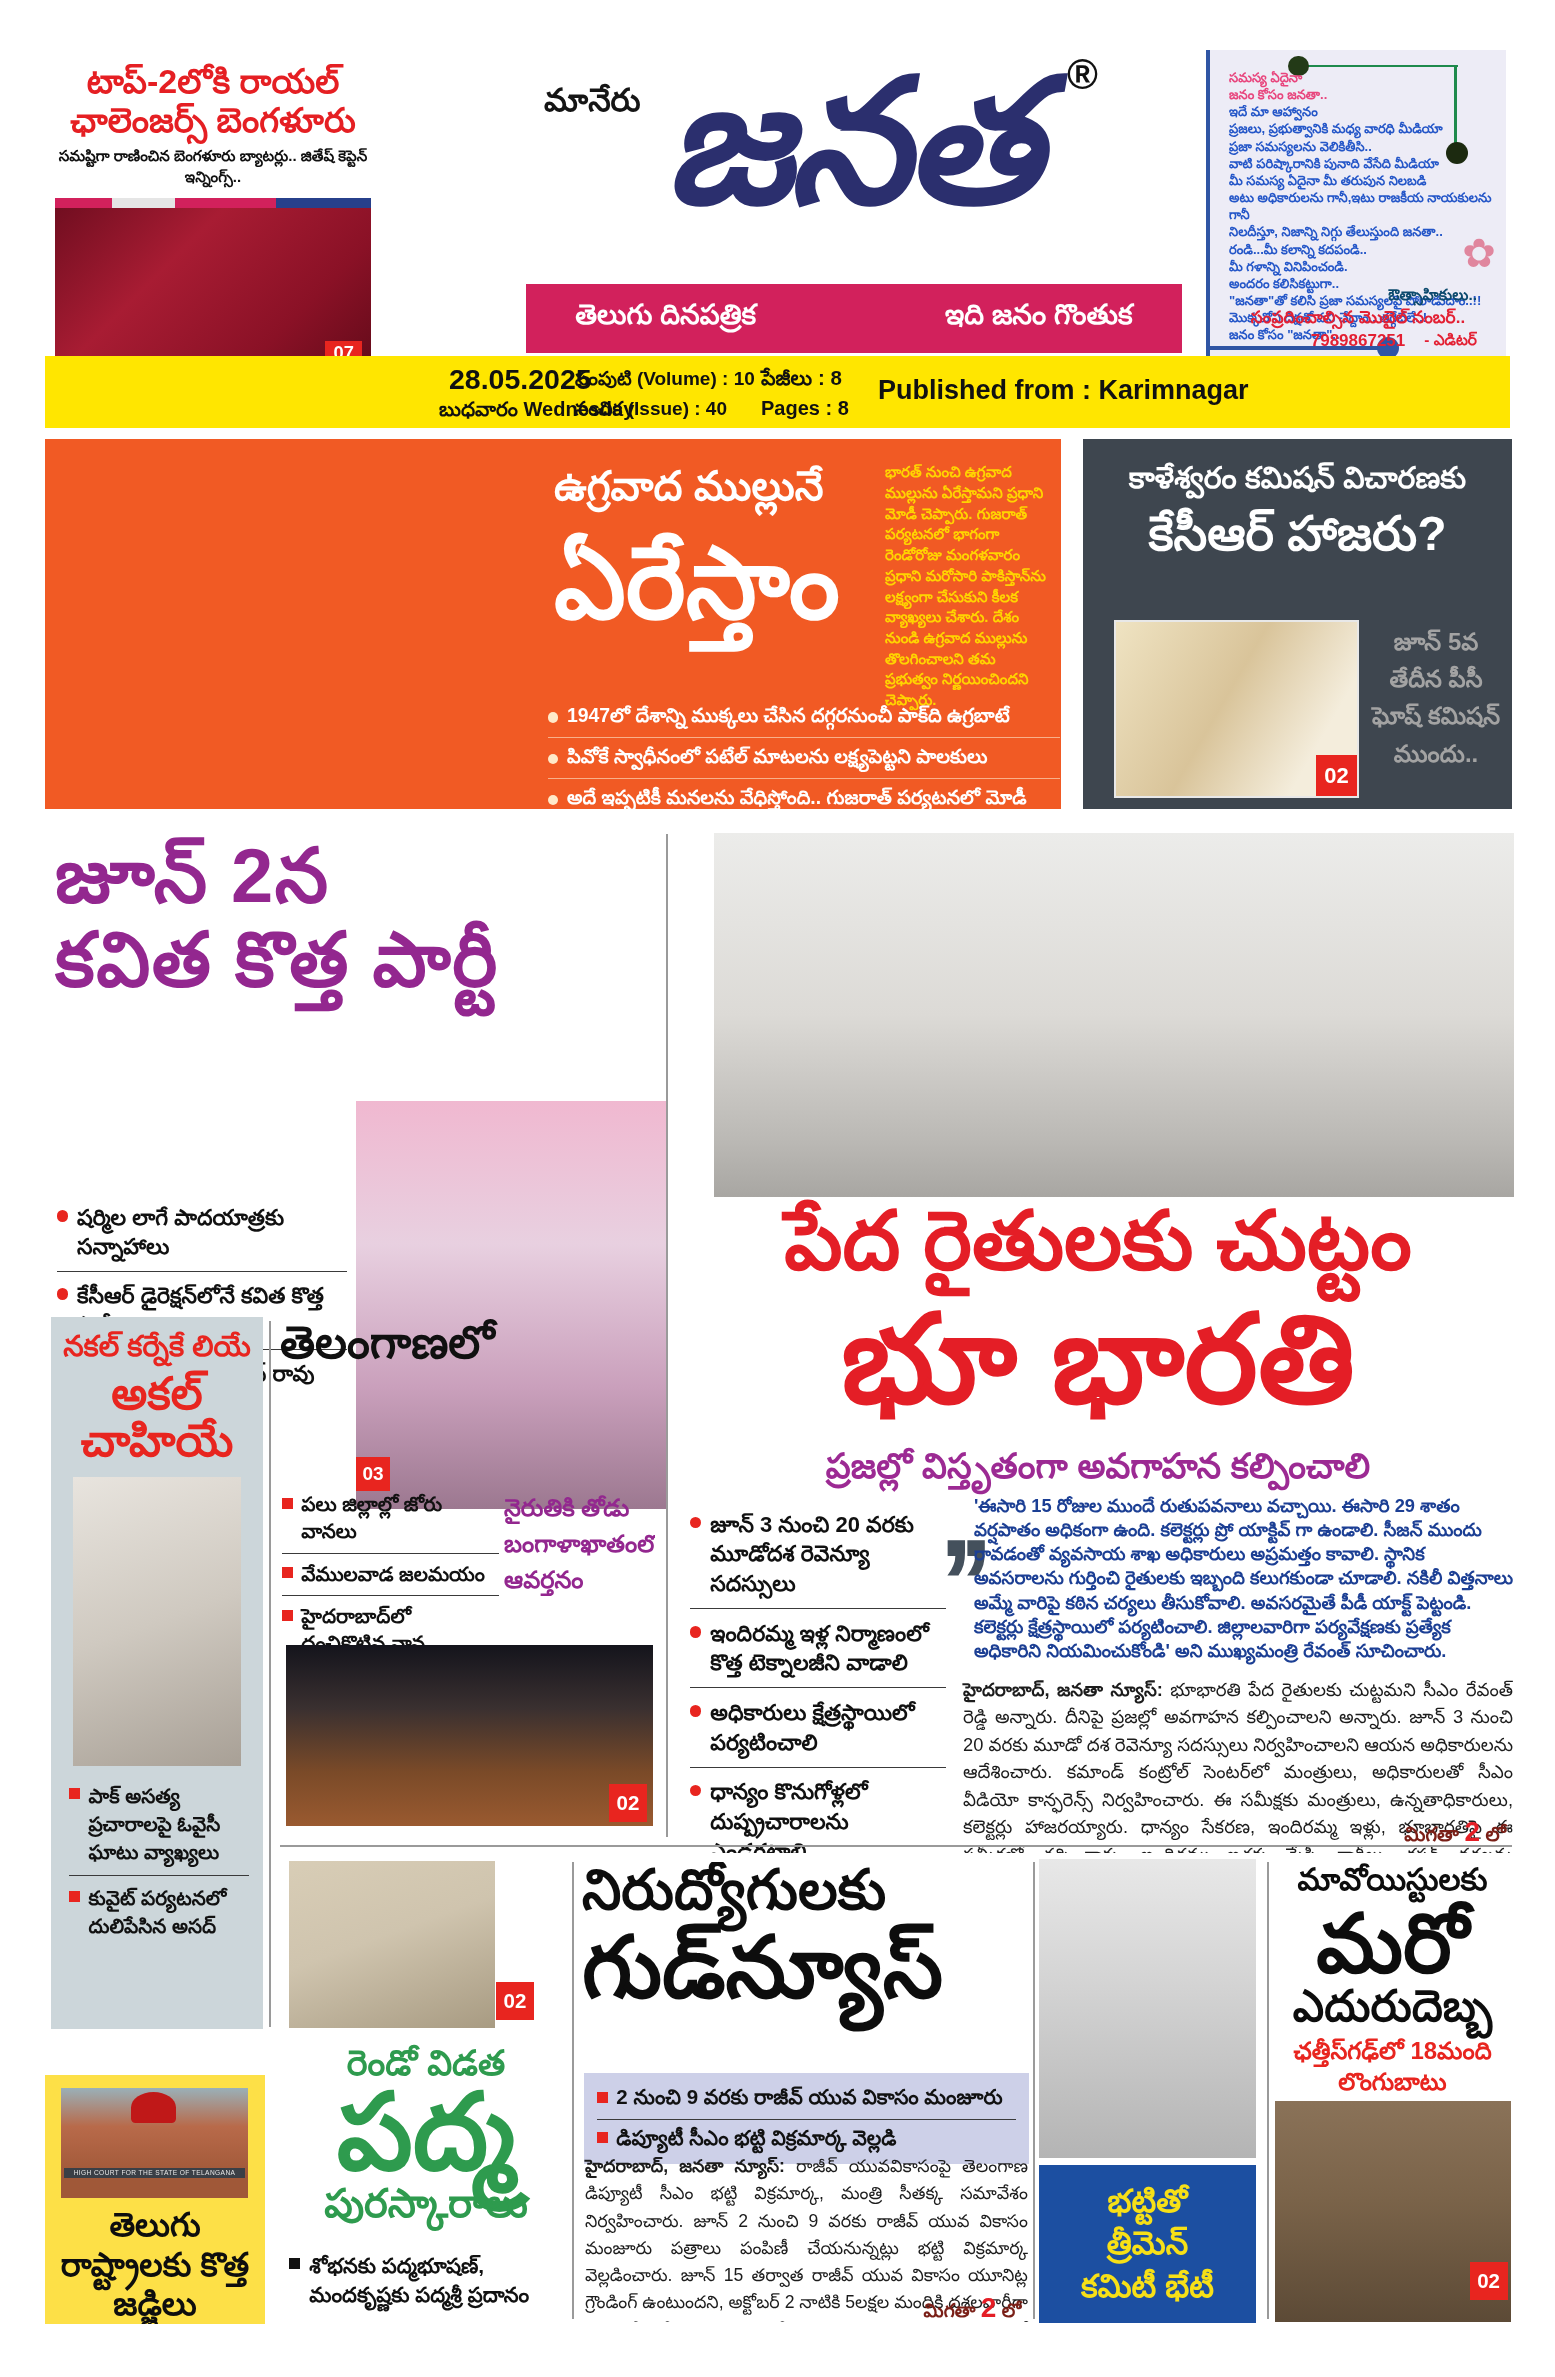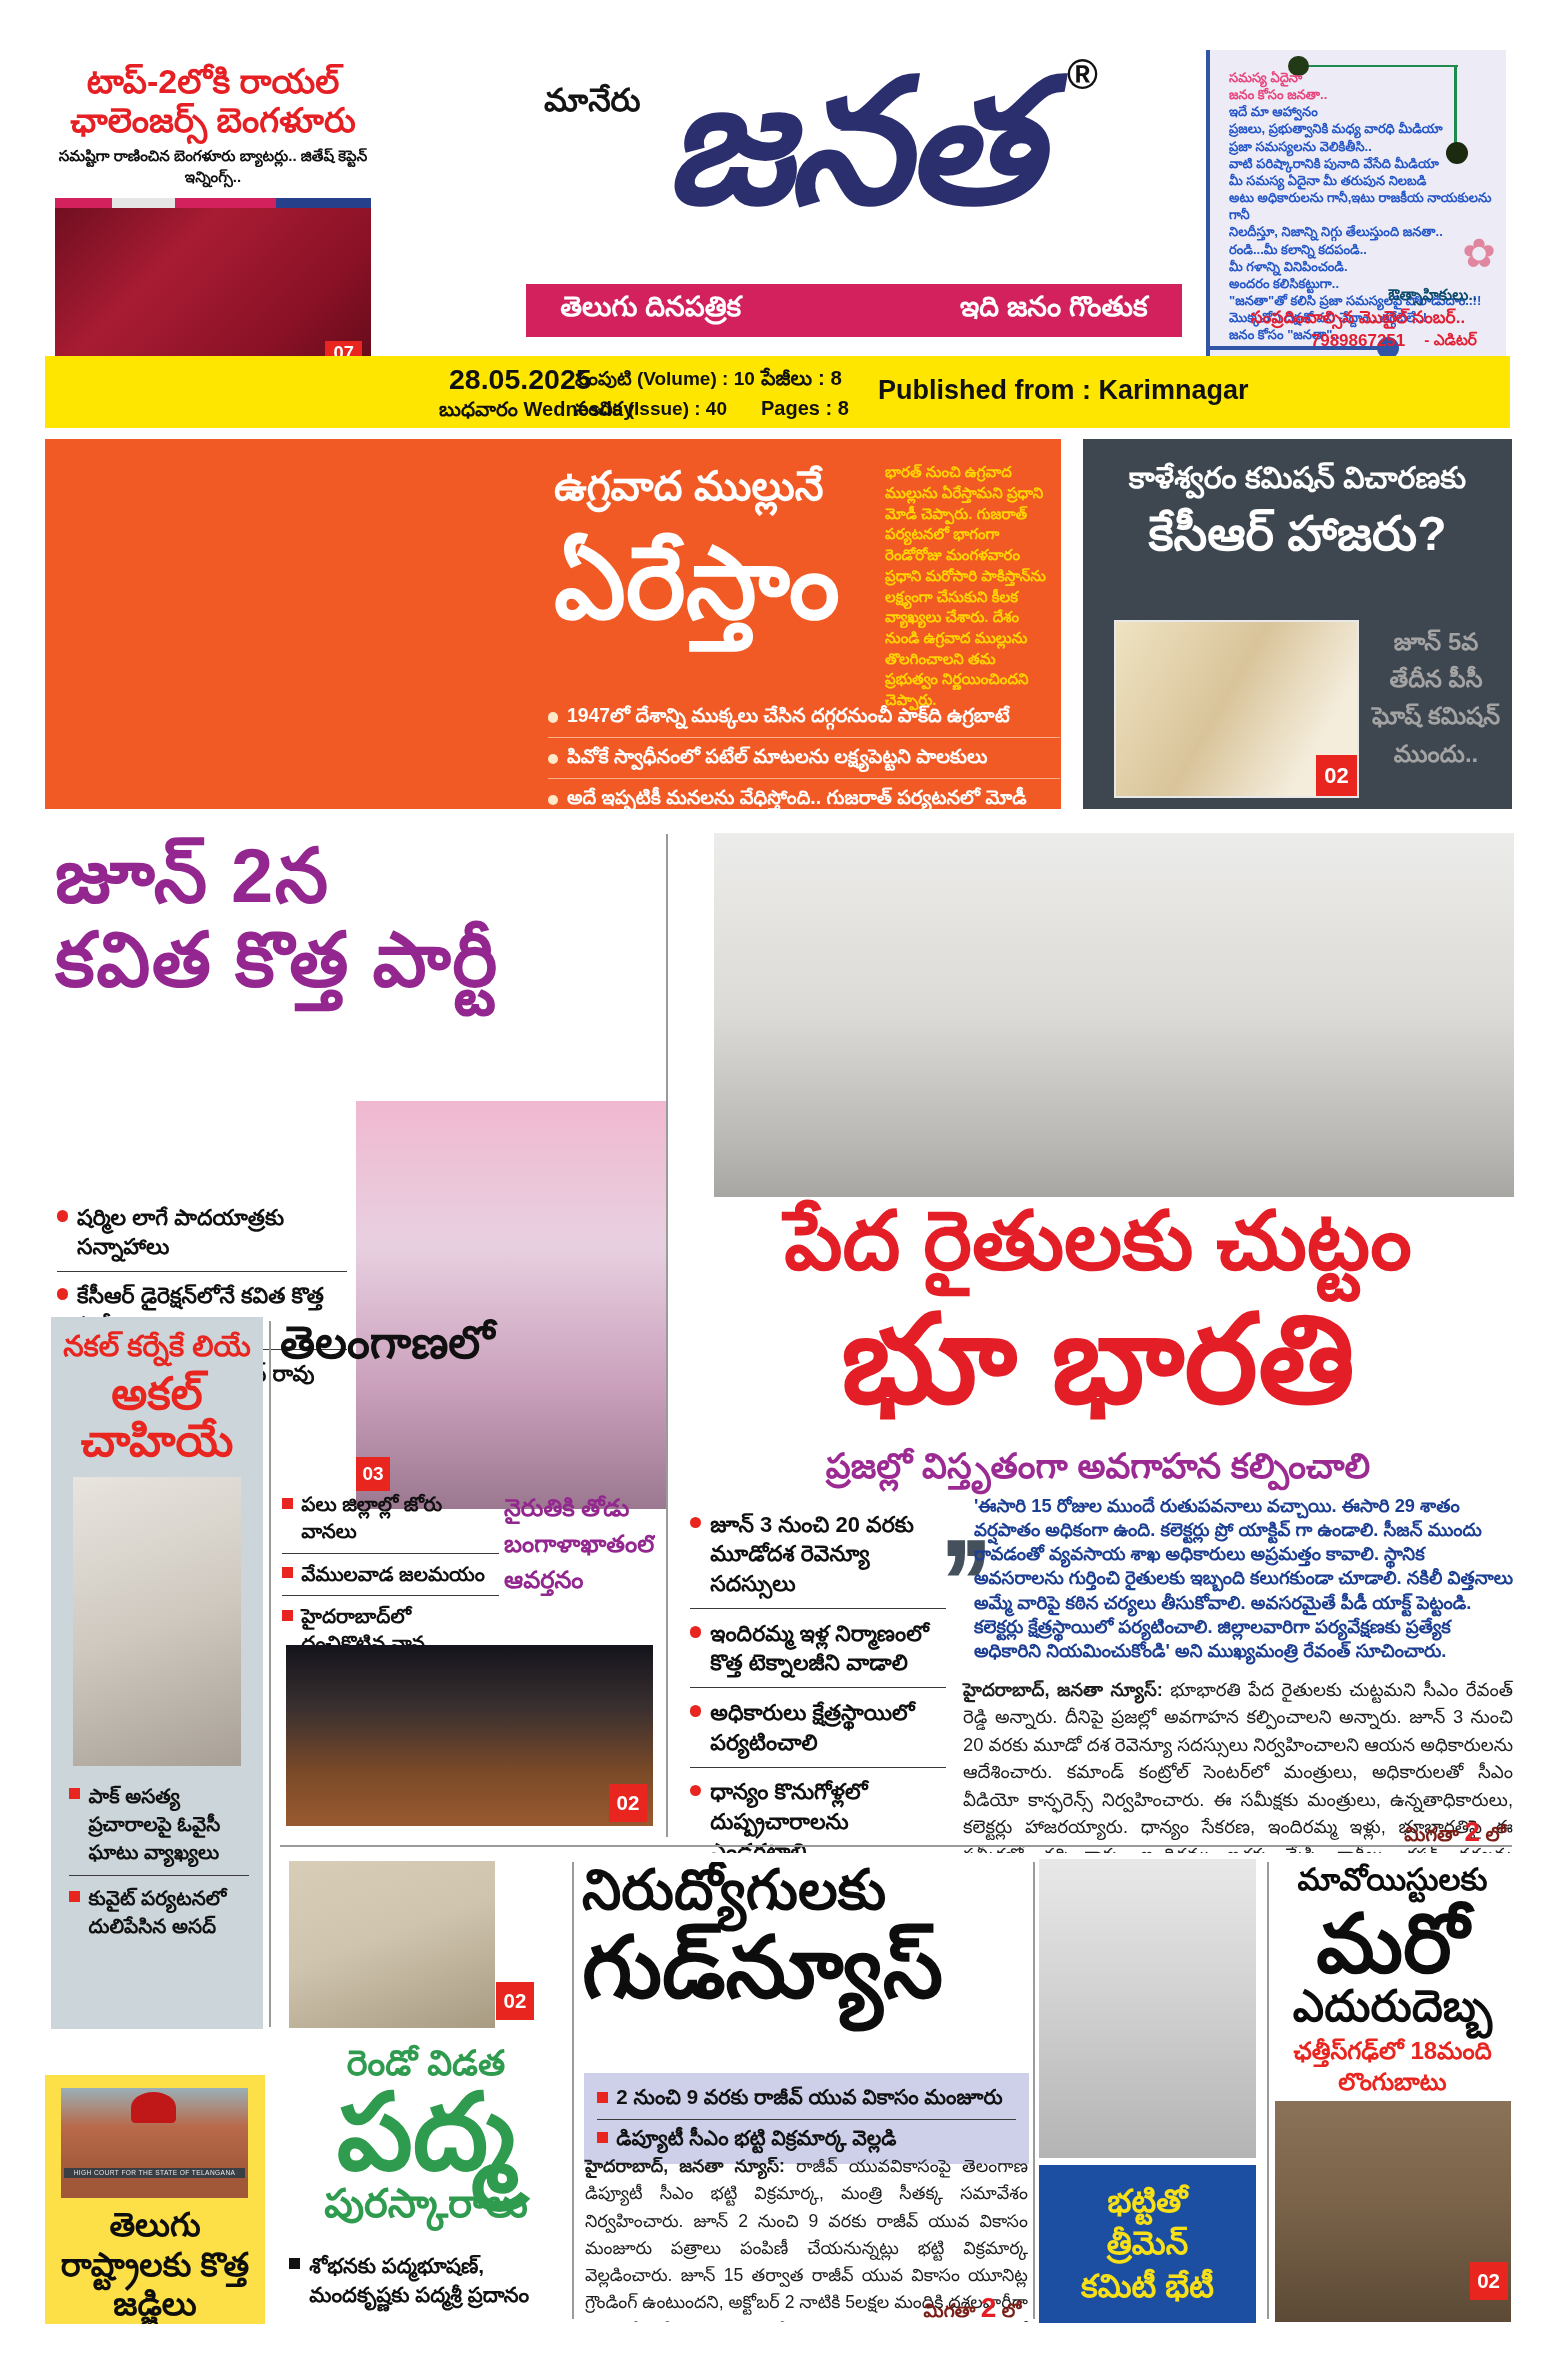--- a/index.html
+++ b/index.html
@@ -21,22 +21,22 @@
   .c-photo{position:relative;margin-top:8.8px;height:196px;
            background:linear-gradient(135deg,#6e0d1f 0%,#a81c33 35%,#8a1126 70%,#5d0a18 100%);padding-left:48px;}
   .c-photo .strip{position:absolute;top:0;left:0;right:0;height:10.2px;
                   background:linear-gradient(90deg,#d2215c 0 18%,#e5e5e5 18% 38%,#d2215c 38% 70%,#27408b 70% 100%);}
   
   #masthead{left:516px;top:44px;width:670px;height:301px;}
   .mh-kicker{position:absolute;left:28px;top:38px;font-size:32px;font-weight:800;color:#151515;}
   .mh-logo{position:absolute;left:0;width:100%;top:-19px;text-align:center;font-size:174px;
            font-weight:800;font-style:italic;color:#2b2f6e;line-height:1.35;letter-spacing:-4.4px;}
   .mh-reg{position:absolute;right:88px;top:7.3px;font-size:42px;color:#111;font-weight:700;}
-  .mh-ribbon{position:absolute;left:10.2px;right:4.4px;top:240px;height:53px;background:#d2215c;
-             display:flex;justify-content:space-between;align-items:center;padding:0 34px;
+  .mh-ribbon{position:absolute;left:10.2px;right:4.4px;top:240px;height:69px;background:#d2215c;
+             display:flex;justify-content:space-between;align-items:center;padding:0 49px;
              color:#fff;font-weight:800;font-size:28px;gap:40px;}
   
   #advert{left:1206px;top:50px;width:296px;height:306px;background:#edecf6;
           border-left:4.4px solid #2f55a4;}
   .ad-gline-h{position:absolute;left:88px;top:14.6px;width:160px;height:2.9px;background:#1e8a4c;}
   .ad-gline-v{position:absolute;left:244px;top:14.6px;width:2.9px;height:86px;background:#1e8a4c;}
   .ad-dot{position:absolute;border-radius:50%;}
   .ad-dot1{left:78px;top:5.9px;width:20.5px;height:20.5px;background:#233a17;}
   .ad-dot2{left:236px;top:92px;width:22px;height:22px;background:#1c2a10;}
   .ad-bline{position:absolute;left:0;bottom:5.9px;width:174px;height:3.7px;background:#2f55a4;}

